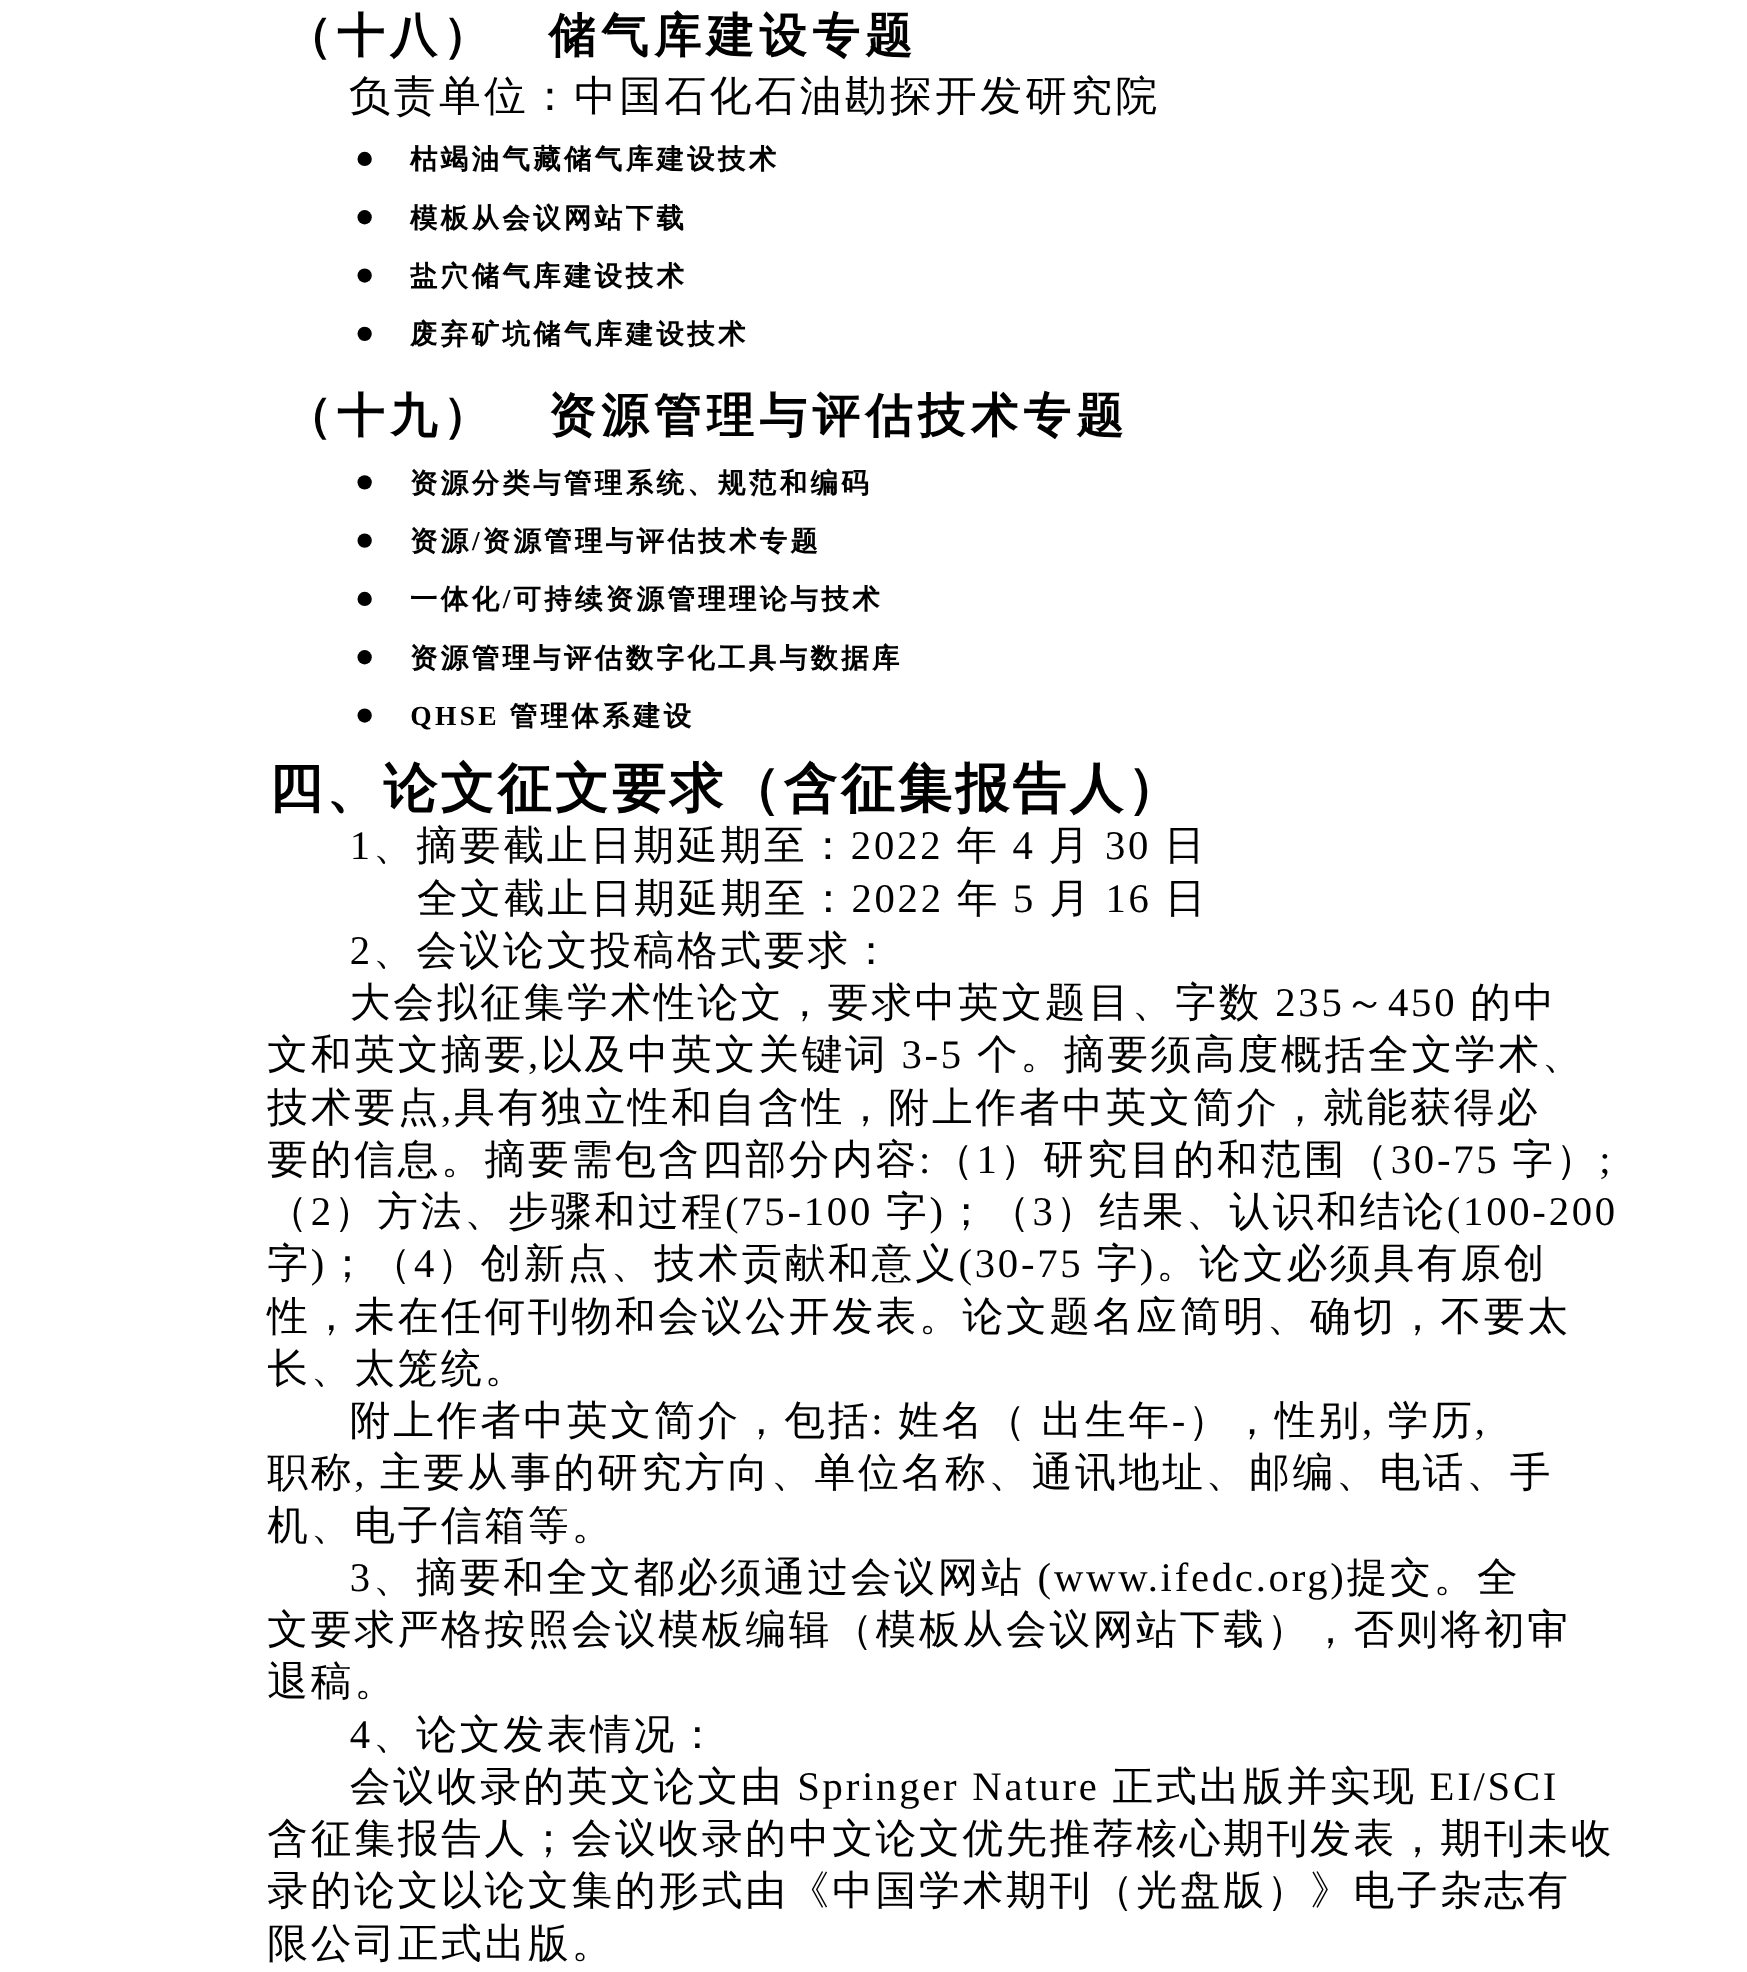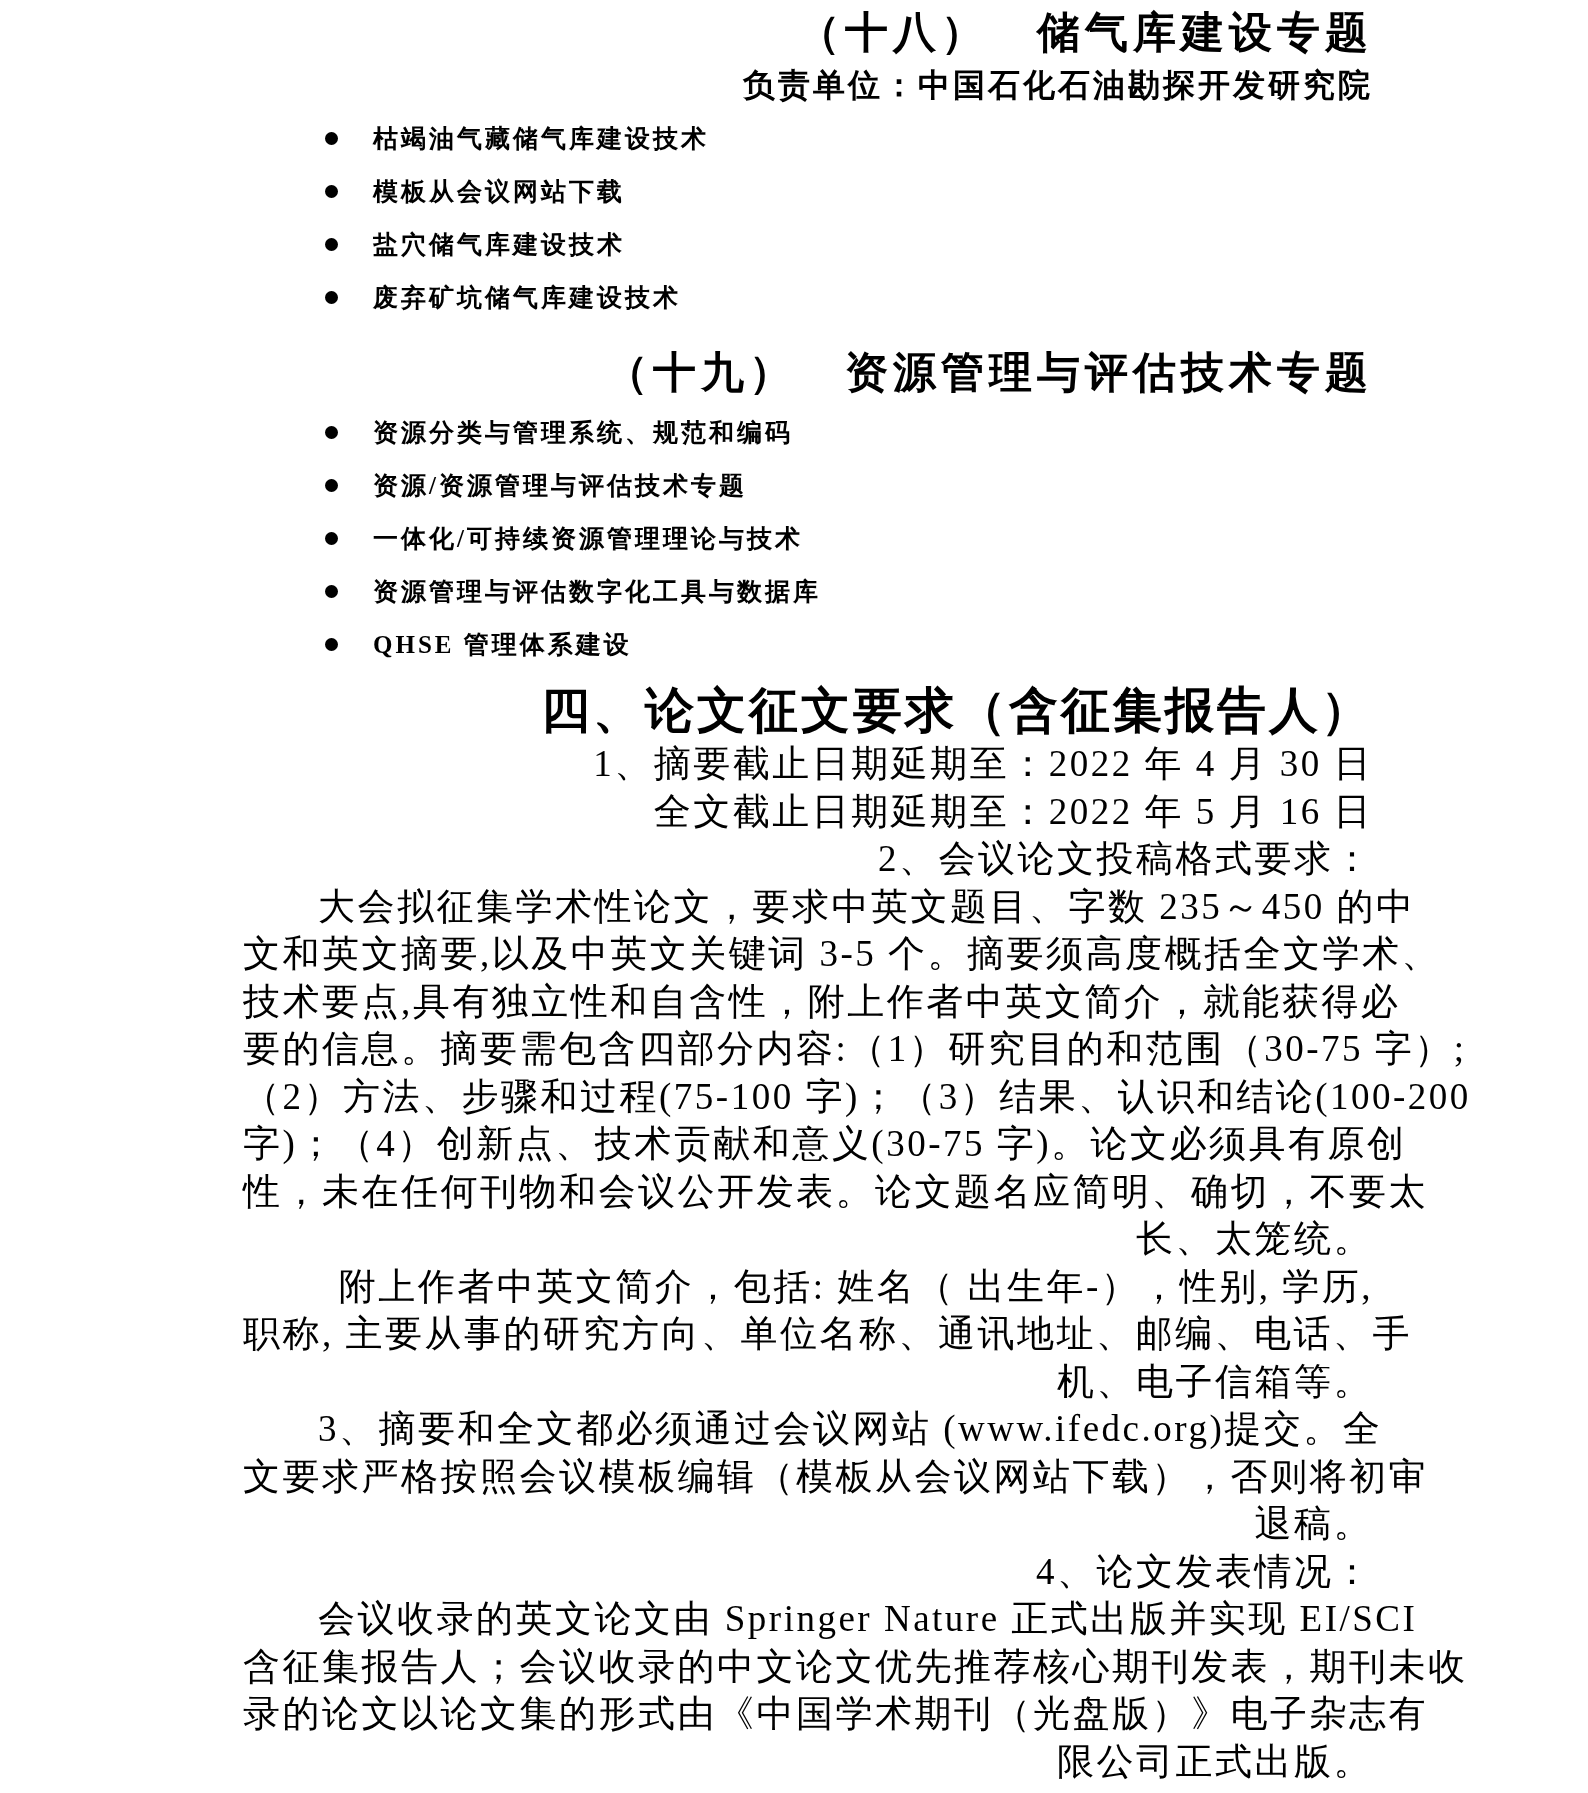--- a/index.html
+++ b/index.html
@@ -2,35 +2,34 @@
 <html lang="zh"><head>
 <meta charset="utf-8">
 <style>
   html,body{margin:0;padding:0;background:#ffffff;}
   .page{
     position:relative;
     width:1588px;height:1793px;
     background:#ffffff;color:#000;
     overflow:hidden;
     font-family:"Liberation Serif","DejaVu Serif",serif;
-    text-align:right;
   }
   .content{position:absolute;left:243px;top:0;width:1130px;}
 
   
   .topic-heading{
     margin:0;padding-left:16px;
     font-size:43px;font-weight:700;line-height:1.06;
     letter-spacing:5px;white-space:nowrap;
   }
   .topic.first{margin-top:10px;}
   .topic.second{margin-top:26px;}
   .unit-line{
     margin:13px 0 0;padding-left:74px;
-    font-size:32px;font-weight:700;line-height:1.05;
+    font-size:38px;font-weight:400;line-height:1.05;
     letter-spacing:3px;white-space:nowrap;
   }
   .bullets{list-style:none;margin:10px 0 0;padding:0;}
   .bullet-row{
     height:53px;display:flex;align-items:center;
     font-size:25px;letter-spacing:3px;white-space:nowrap;font-weight:bold;
   }
   .dot{
     flex:0 0 13px;width:13px;height:13px;border-radius:50%;
     background:#000;margin-left:82px;

